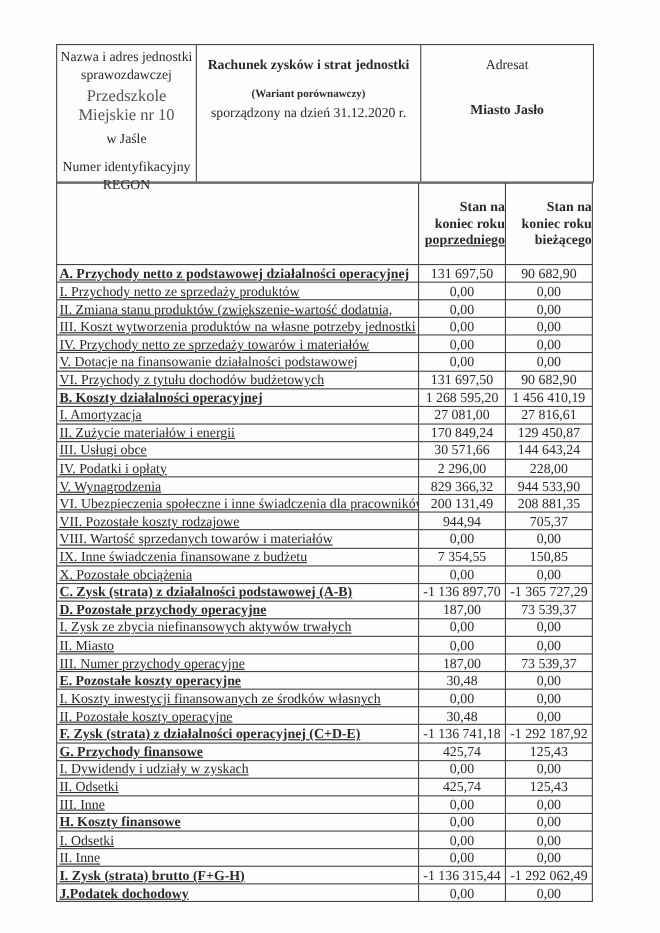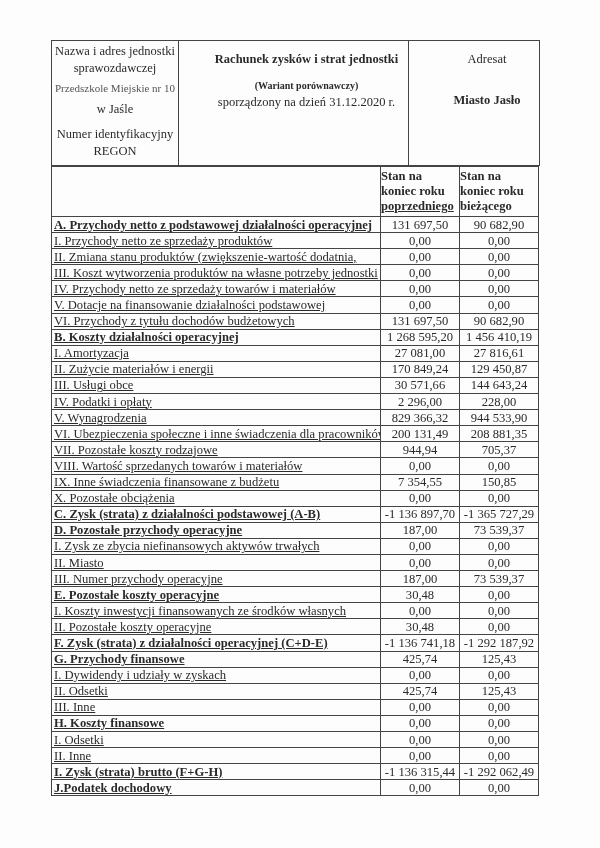--- a/index.html
+++ b/index.html
@@ -24,21 +24,20 @@
   
   .hdr {
     position: absolute;
     left: 51px;
     top: 40px;
     width: 489px;
     height: 126px;
     border: 1.2px solid #444;
     box-sizing: border-box;
     display: flex;
-    gap: 26px;
   }
   .hdr-col {
     box-sizing: border-box;
     text-align: center;
     font-size: 12.5px;
     line-height: 17px;
   }
   .hdr-col1 {
     width: 127px;
     border-right: 1.2px solid #444;
@@ -47,21 +46,21 @@
   .hdr-col2 {
     width: 204px;
     border-right: 1.2px solid #444;
     padding-top: 10px;
     text-align: center;
   }
   .hdr-col3 {
     flex: 1;
     padding-top: 10px;
   }
-  .small { font-size: 11px; color: #555; margin-top: 3px; margin-bottom: 4px; }
+  .small { font-size: 15px; color: #555; margin-top: 3px; margin-bottom: 4px; }
   .gap { height: 8px; }
   .hdr-col2 .title { font-weight: bold; font-size: 12.5px; }
   .hdr-col2 .variant { font-weight: bold; margin-top: 9px; font-size: 10px; }
   .hdr-col3 .addr { margin-top: 24px; font-weight: bold; }
 
   
   table.main {
     position: absolute;
     left: 51px;
     top: 166px;
@@ -73,23 +72,23 @@
   table.main td, table.main th {
     border: 1.2px solid #444;
     padding: 0 2px;
     height: 15.1px;
     line-height: 14px;
     white-space: nowrap;
     overflow: hidden;
   }
   table.main th {
     font-weight: bold;
-    text-align: left;
+    text-align: right;
     line-height: 15px;
-    padding: 2px 0;
+    padding: 14px 0;
     height: auto;
   }
   th.blank { }
   td.label { text-align: left; padding-left: 3px; text-decoration: underline; }
   td.num { text-align: center; }
   tr.section td.label { font-weight: bold; }
   col.c-label { width: 329px; }
   col.c-prev { width: 79px; }
   col.c-curr { width: 79px; }
   .ul { text-decoration: underline; }

